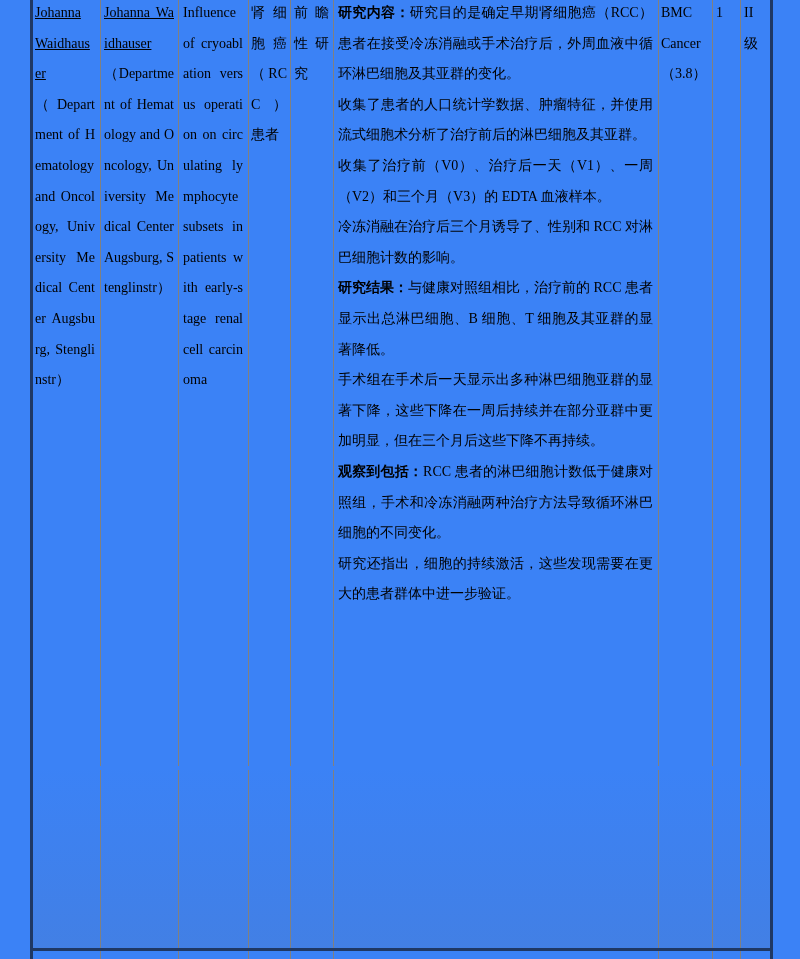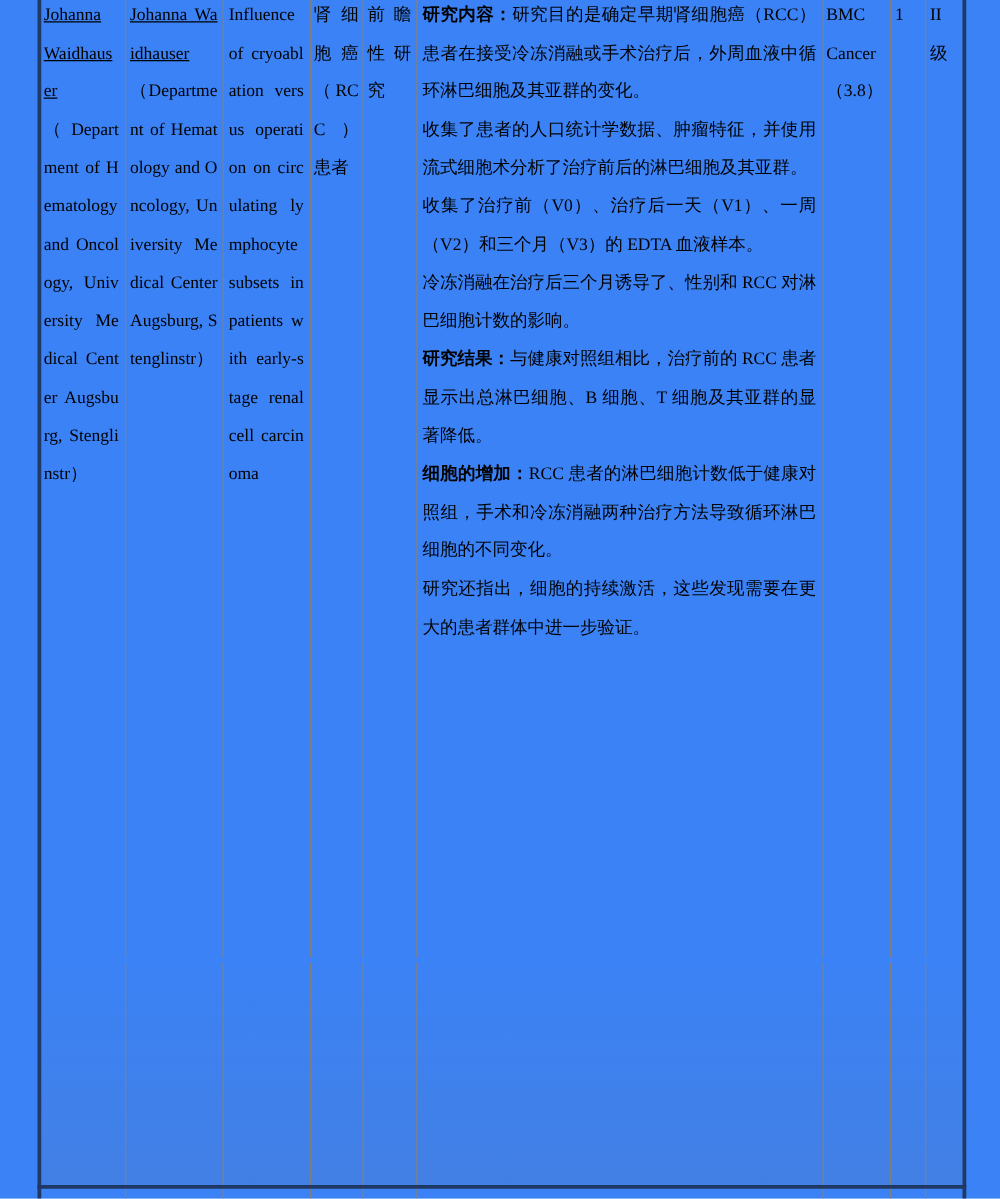--- a/index.html
+++ b/index.html
@@ -81,21 +81,22 @@
   <div class="cell" style="left:251px;width:36px">肾细胞癌（RCC）患者</div>
 
   <div class="cell" style="left:294px;width:35px">前瞻性研究</div>
 
   <div class="cell" style="left:338px;width:315px">
       <div class="para"><b>研究内容：</b>研究目的是确定早期肾细胞癌（RCC）患者在接受冷冻消融或手术治疗后，外周血液中循环淋巴细胞及其亚群的变化。</div>
       <div class="para">收集了患者的人口统计学数据、肿瘤特征，并使用流式细胞术分析了治疗前后的淋巴细胞及其亚群。</div>
       <div class="para">收集了治疗前（V0）、治疗后一天（V1）、一周（V2）和三个月（V3）的 EDTA 血液样本。</div>
       <div class="para">冷冻消融在治疗后三个月诱导了、性别和 RCC 对淋巴细胞计数的影响。</div>
       <div class="para"><b>研究结果：</b>与健康对照组相比，治疗前的 RCC 患者显示出总淋巴细胞、B 细胞、T 细胞及其亚群的显著降低。</div>
-      <div class="para"><b>细胞的增加：</b>RCC 患者的淋巴细胞计数低于健康对照组，手术和冷冻消融两种治疗方法导致循环淋巴细胞的不同变化。</div>
+      <div class="para">手术组在手术后一天显示出多种淋巴细胞亚群的显著下降，这些下降在一周后持续并在部分亚群中更加明显，但在三个月后这些下降不再持续。</div>
+      <div class="para"><b>观察到包括：</b>RCC 患者的淋巴细胞计数低于健康对照组，手术和冷冻消融两种治疗方法导致循环淋巴细胞的不同变化。</div>
       <div class="para">研究还指出，细胞的持续激活，这些发现需要在更大的患者群体中进一步验证。</div>
     </div>
 
   <div class="cell nb" style="left:661px;width:47px">BMC Cancer（3.8）</div>
 
   <div class="cell nb" style="left:716px;width:20px">1</div>
 
   <div class="cell nb" style="left:744px;width:23px">II 级</div>
 
 </div>

